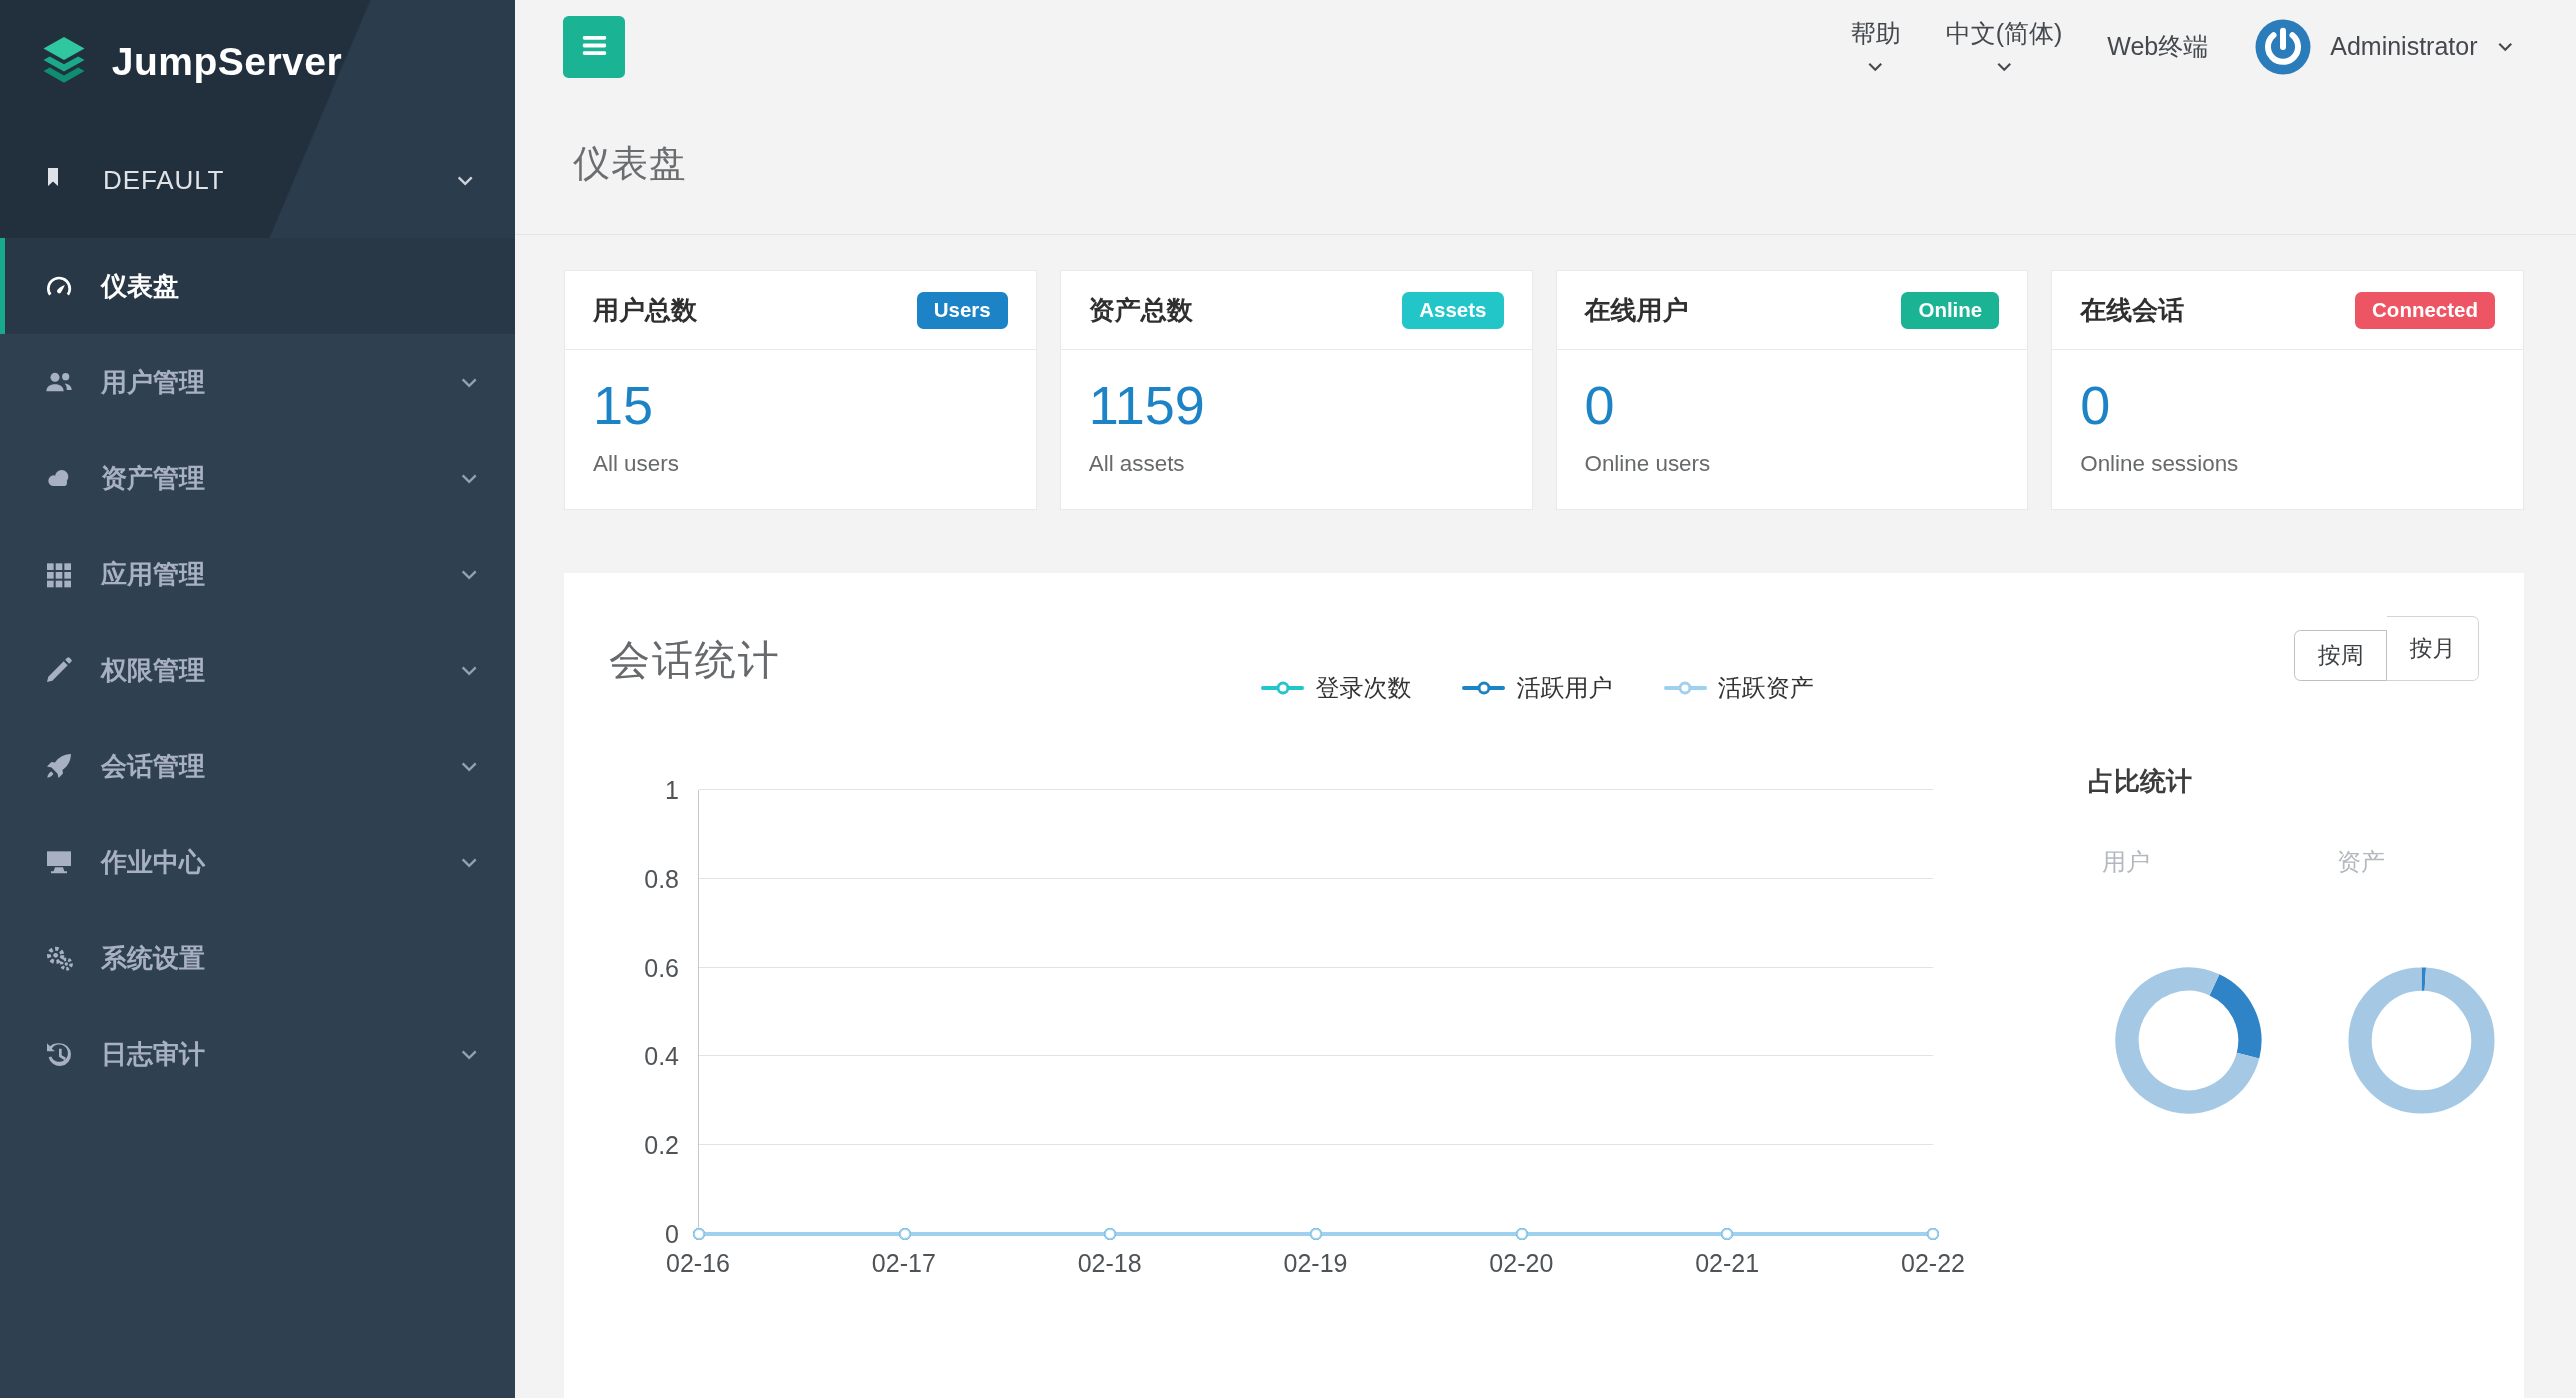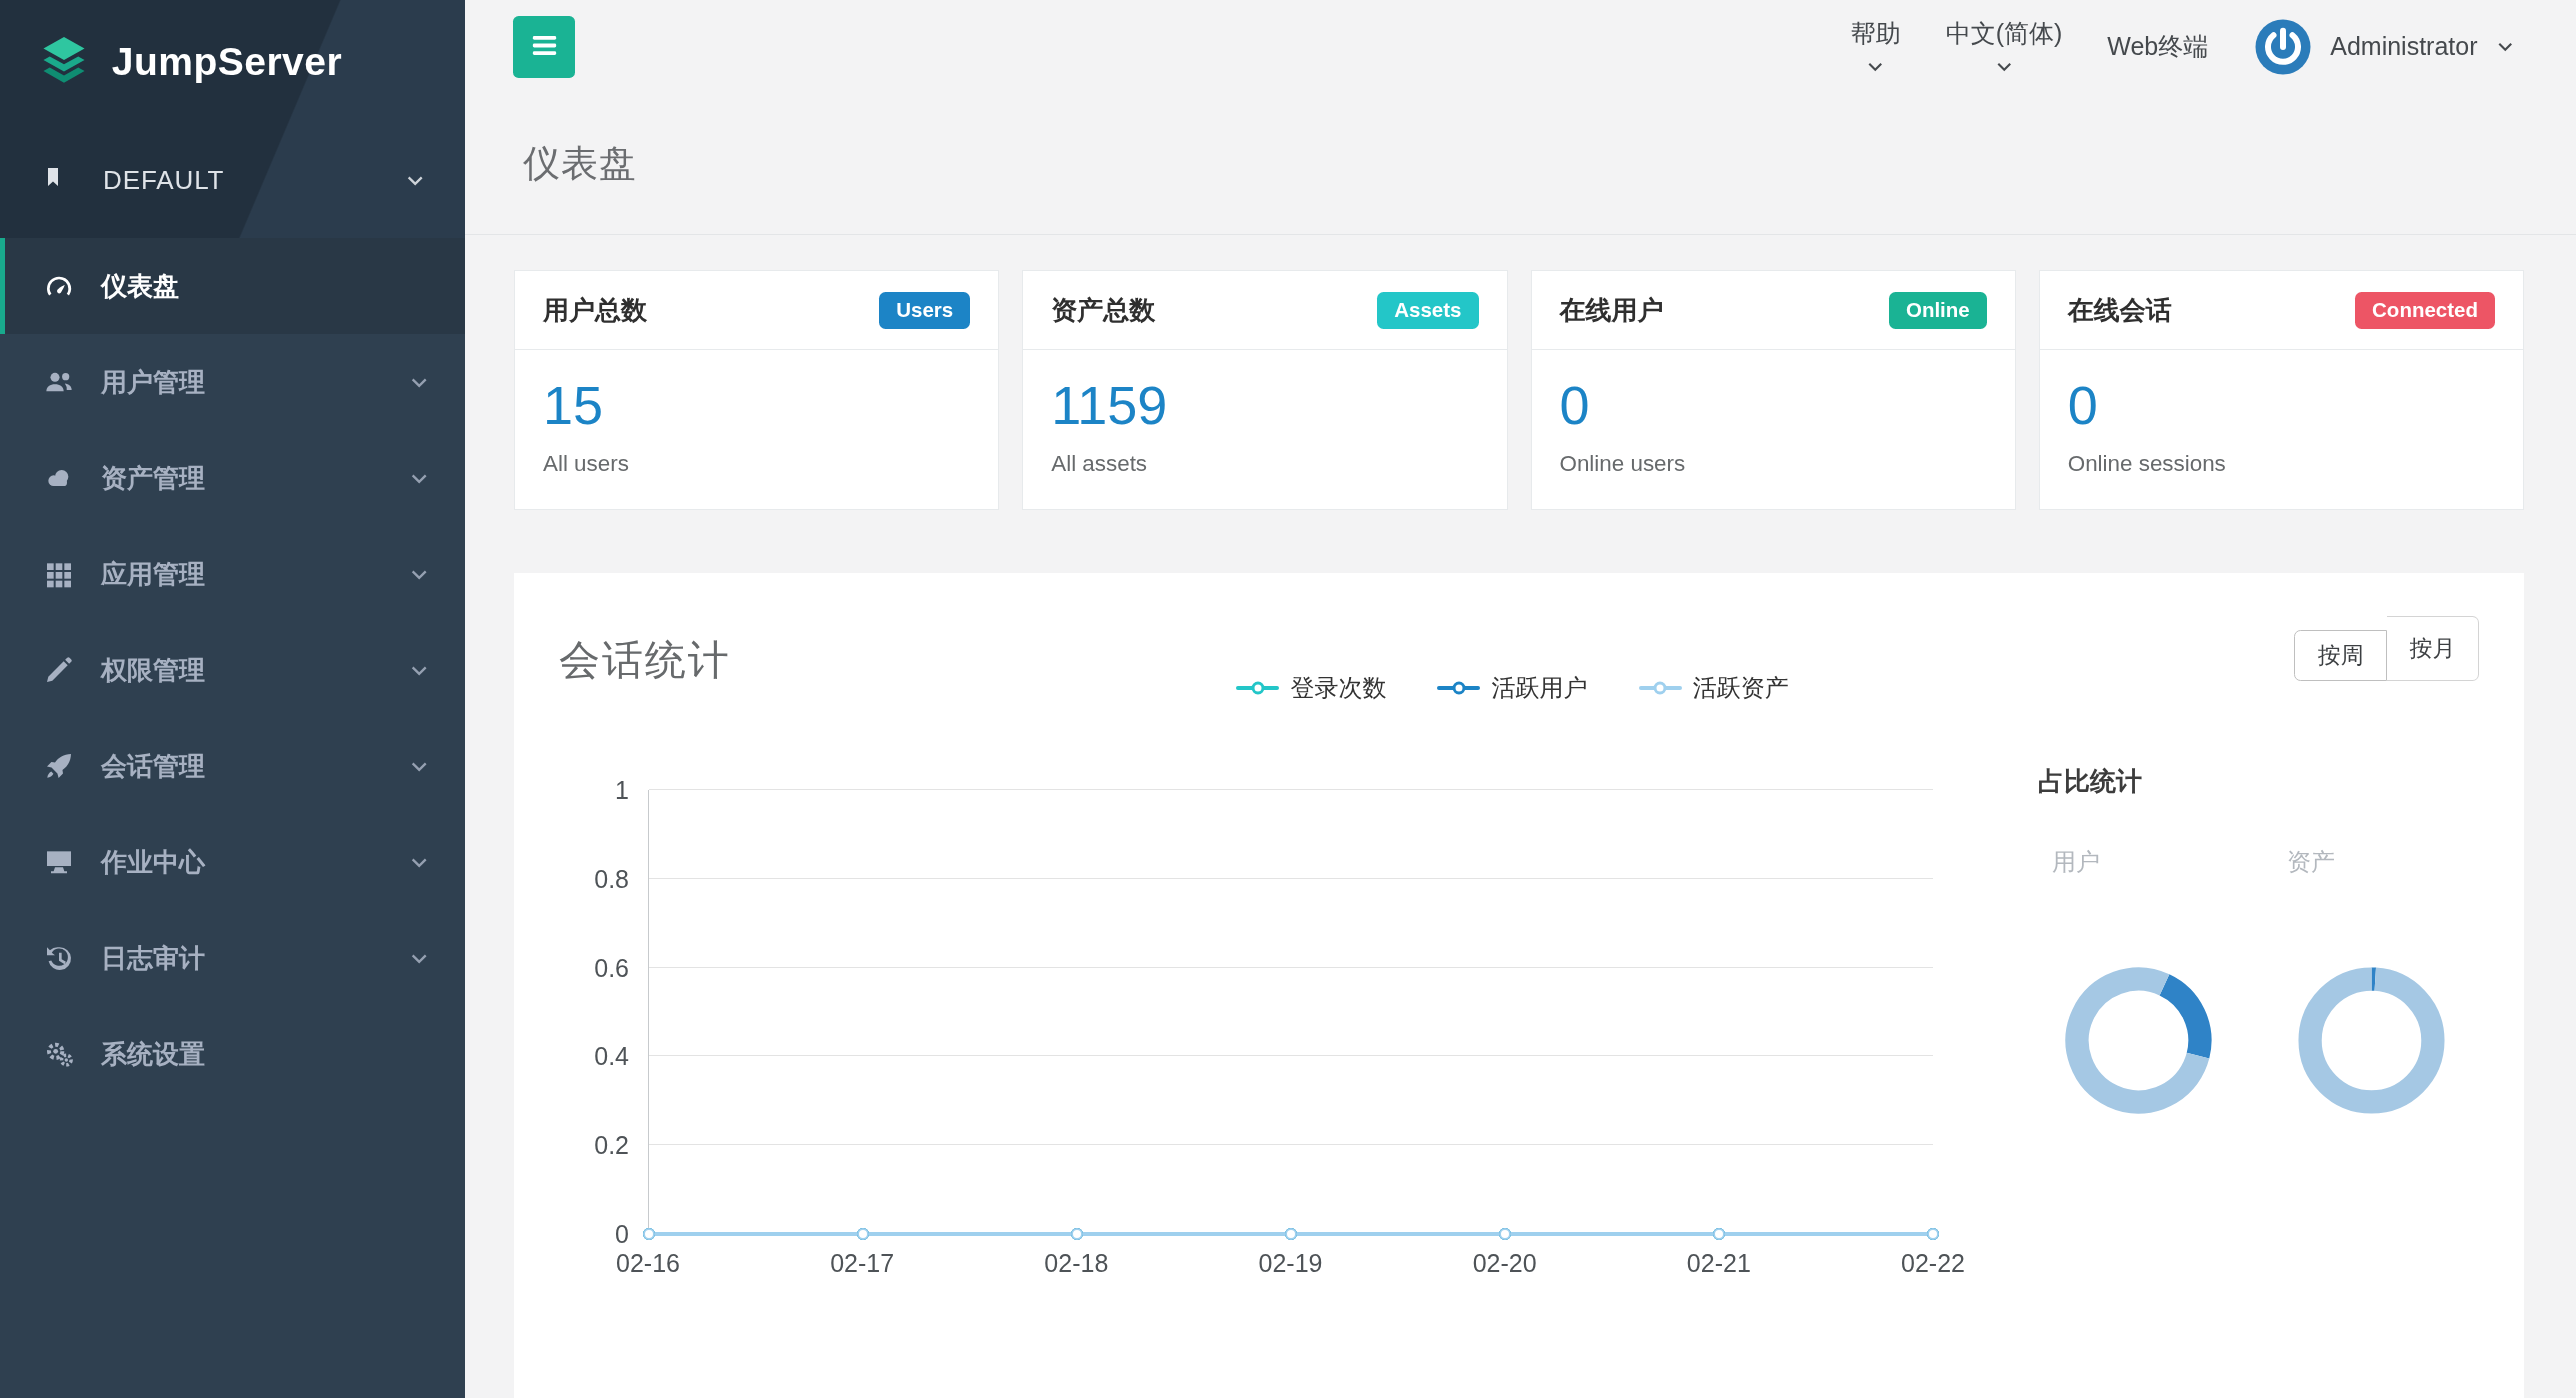--- a/index.html
+++ b/index.html
@@ -1,21 +1,21 @@
 <!DOCTYPE html>
 <html style="font-size:15px"><head>
 <meta charset="utf-8">
 <style>
   * { margin:0; padding:0; box-sizing:border-box; }
   html,body { width:2576px; height:1399px; overflow:hidden;
     font-family:"Liberation Sans","DejaVu Sans",sans-serif; background:#f3f3f4; color:#333; }
   .app { display:flex; width:100%; height:100%; }
 
   
-  .sidebar { width:465px; flex-shrink:0; background:#2f4050; height:100%; }
+  .sidebar { width:515px; flex-shrink:0; background:#2f4050; height:100%; }
   .side-head { background:linear-gradient(113deg,#22303e 60%,#2b3c4d 60.3%); }
   .brand { height:123px; display:flex; align-items:center; padding-left:35px; gap:18.7px; }
   .brand-name { color:#fff; font-size:39px; font-weight:bold; letter-spacing:0.5px; }
   .org-row { height:115px; display:flex; align-items:center; padding:0 39px 0 41px;
     color:#dfe3e8; font-size:26px; letter-spacing:0.9px; gap:38px; cursor:pointer; }
   .org-caret { margin-left:auto; display:flex; opacity:.9; }
   .menu-item { height:96px; display:flex; align-items:center; padding:0 35px 0 35px;
     color:#a7b1c2; font-size:26px; font-weight:600; gap:24px; cursor:pointer;
     border-left:5.6px solid transparent; }
   .menu-item.active { background:#293846; color:#fff; border-left-color:#19aa8d; }
@@ -228,43 +228,43 @@
         <span>作业中心</span>
         <span class="chev">
           <svg viewBox="0 0 24 24" fill="none" stroke="currentColor" stroke-width="2.5">
               <path d="M5 9l7 7 7-7"></path>
             </svg>
         </span>
       </div>
 
       <div class="menu-item">
         <span class="mi-icon">
-          <svg viewBox="0 0 24 24" fill="currentColor">
-              <path d="M12.5 4a8.5 8.5 0 1 1-8.3 10.4l2-.5A6.5 6.5 0 1 0 6.6 8L9 10H3V4l2.2 2.2A8.5 8.5 0 0 1 12.5 4z"></path>
-              <path d="M12 8h2v5l3.2 1.9-1 1.7-4.2-2.5z"></path>
-            </svg>
-        </span>
-        <span>日志审计</span>
-        <span class="chev">
-          <svg viewBox="0 0 24 24" fill="none" stroke="currentColor" stroke-width="2.5">
-              <path d="M5 9l7 7 7-7"></path>
-            </svg>
-        </span>
-      </div>
-
-      <div class="menu-item">
-        <span class="mi-icon">
           <svg viewBox="0 0 24 24">
               <circle cx="9.5" cy="10" r="5" fill="none" stroke="currentColor" stroke-width="3" stroke-dasharray="2.6 2"></circle>
               <circle cx="9.5" cy="10" r="1.8" fill="currentColor"></circle>
               <circle cx="17.5" cy="16.5" r="3.6" fill="none" stroke="currentColor" stroke-width="2.6" stroke-dasharray="2 1.6"></circle>
               <circle cx="17.5" cy="16.5" r="1.3" fill="currentColor"></circle>
             </svg>
         </span>
         <span>系统设置</span>
+      </div>
+
+      <div class="menu-item">
+        <span class="mi-icon">
+          <svg viewBox="0 0 24 24" fill="currentColor">
+              <path d="M12.5 4a8.5 8.5 0 1 1-8.3 10.4l2-.5A6.5 6.5 0 1 0 6.6 8L9 10H3V4l2.2 2.2A8.5 8.5 0 0 1 12.5 4z"></path>
+              <path d="M12 8h2v5l3.2 1.9-1 1.7-4.2-2.5z"></path>
+            </svg>
+        </span>
+        <span>日志审计</span>
+        <span class="chev">
+          <svg viewBox="0 0 24 24" fill="none" stroke="currentColor" stroke-width="2.5">
+              <path d="M5 9l7 7 7-7"></path>
+            </svg>
+        </span>
       </div>
     </nav>
   </aside>
 
   <div class="main">
 
     <header class="topbar">
       <button class="burger">
         <span>
           <svg viewBox="0 0 24 24" fill="#fff" width="35" height="35">

